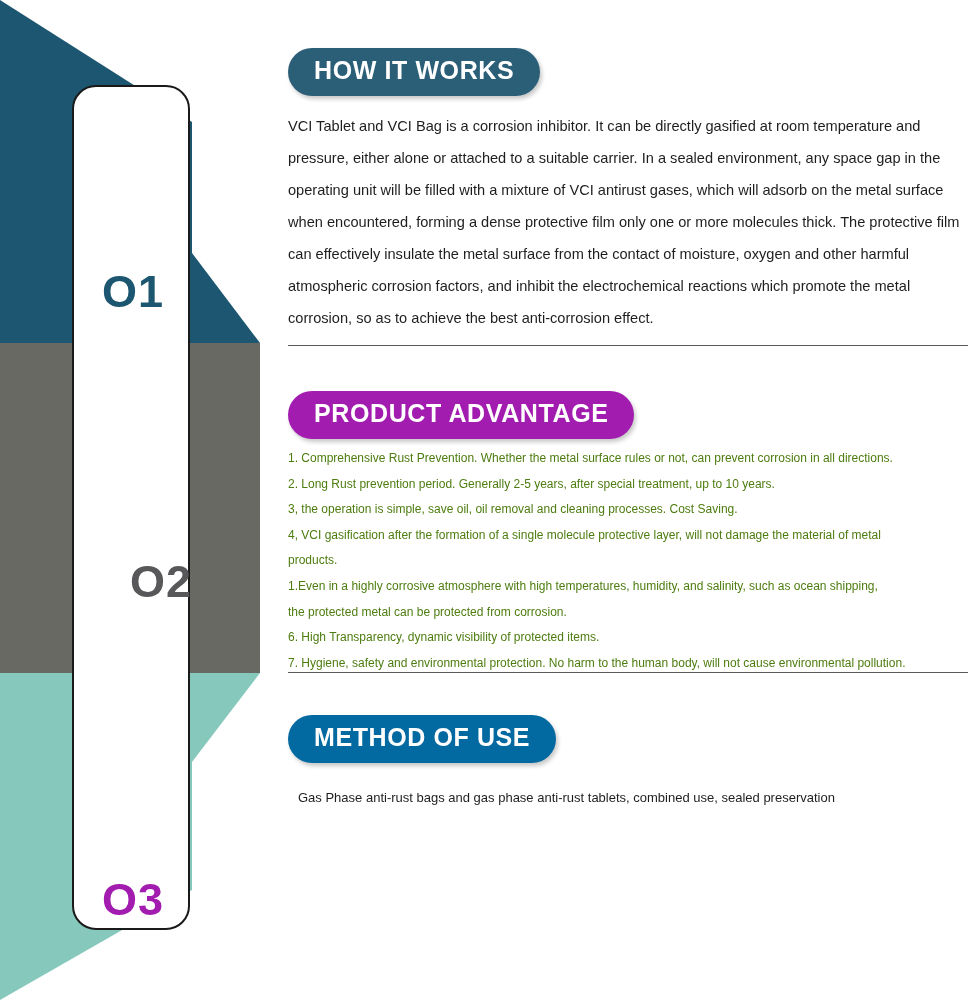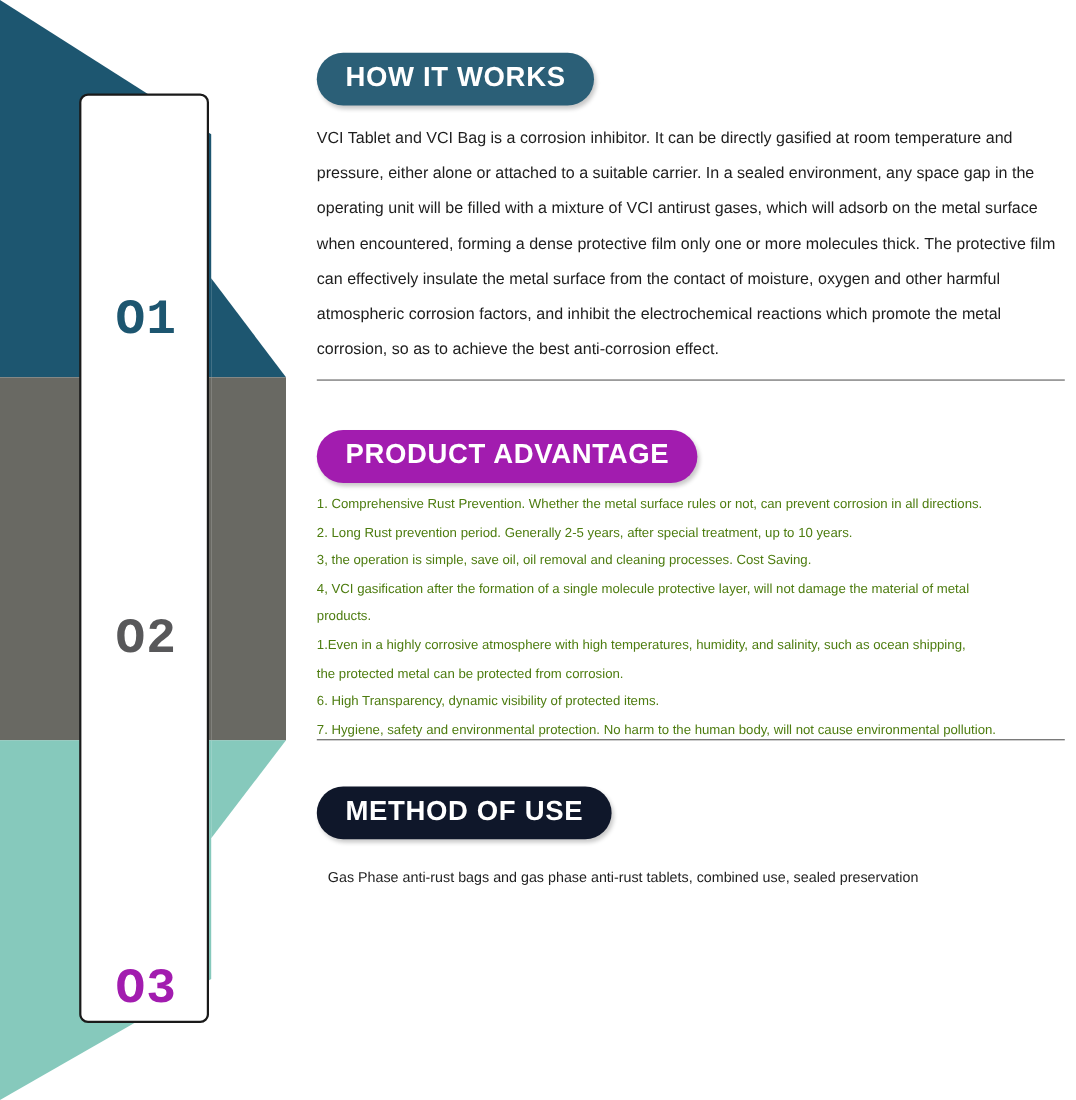--- a/index.html
+++ b/index.html
@@ -32,24 +32,23 @@
 
   
   .step-card {
     position: absolute;
     left: 72px;
     top: 85px;
     width: 118px;
     height: 845px;
     background: #ffffff;
     border: 2px solid #1a1a1a;
-    border-radius: 8px;
+    border-radius: 24px;
     box-sizing: border-box;
     z-index: 5;
-    font-family: Liberation Mono, monospace;
   }
 
   .step-number {
     position: absolute;
     left: 0;
     width: 118px;
     text-align: center;
     font-size: 45px;
     font-weight: bold;
     letter-spacing: 1px;
@@ -76,21 +75,21 @@
     color: #ffffff;
     font-size: 25px;
     font-weight: bold;
     letter-spacing: 0.6px;
     line-height: 1.1;
     box-shadow: 2px 3px 4px rgba(0,0,0,0.22);
     white-space: nowrap;
   }
   .pill.teal { background: #2b5f77; }
   .pill.gray { background: #a21caf; }
-  .pill.mint { background: #0f172a; }
+  .pill.mint { background: #0369a1; }
 
   .pill-wrap { position: absolute; left: 0; }
   .pill-wrap.w1 { top: 22px; margin-top: 26px; }
   .pill-wrap.w2 { top: 391px; }
   .pill-wrap.w3 { top: 715px; }
 
   .para {
     position: absolute;
     left: 0;
     width: 690px;
@@ -155,21 +154,21 @@
     </g>
 
     <g>
       <polygon points="0,673 192,673 192,890 0,1000" fill="#86c9bc"></polygon>
       <polygon points="192,673 260,673 192,762" fill="#86c9bc"></polygon>
     </g>
   </svg>
 
   <div class="step-card">
     <div class="step-number n1" style="color: rgb(29, 86, 112);">O1</div>
-    <div class="step-number n2" style="color: rgb(88, 88, 90);">O2</div>
+    <div class="step-number n2" style="color: rgb(88, 88, 90); text-align: right;">O2</div>
     <div class="step-number n3" style="color: #a21caf;">O3</div>
   </div>
 
   <div class="content">
 
     <div class="pill-wrap w1">
       <span class="pill teal">HOW IT WORKS</span>
     </div>
     <div class="para p-intro">VCI Tablet and VCI Bag is a corrosion inhibitor. It can be directly gasified at room temperature and pressure, either alone or attached to a suitable carrier. In a sealed environment, any space gap in the operating unit will be filled with a mixture of VCI antirust gases, which will adsorb on the metal surface when encountered, forming a dense protective film only one or more molecules thick. The protective film can effectively insulate the metal surface from the contact of moisture, oxygen and other harmful atmospheric corrosion factors, and inhibit the electrochemical reactions which promote the metal corrosion, so as to achieve the best anti-corrosion effect.</div>
 

